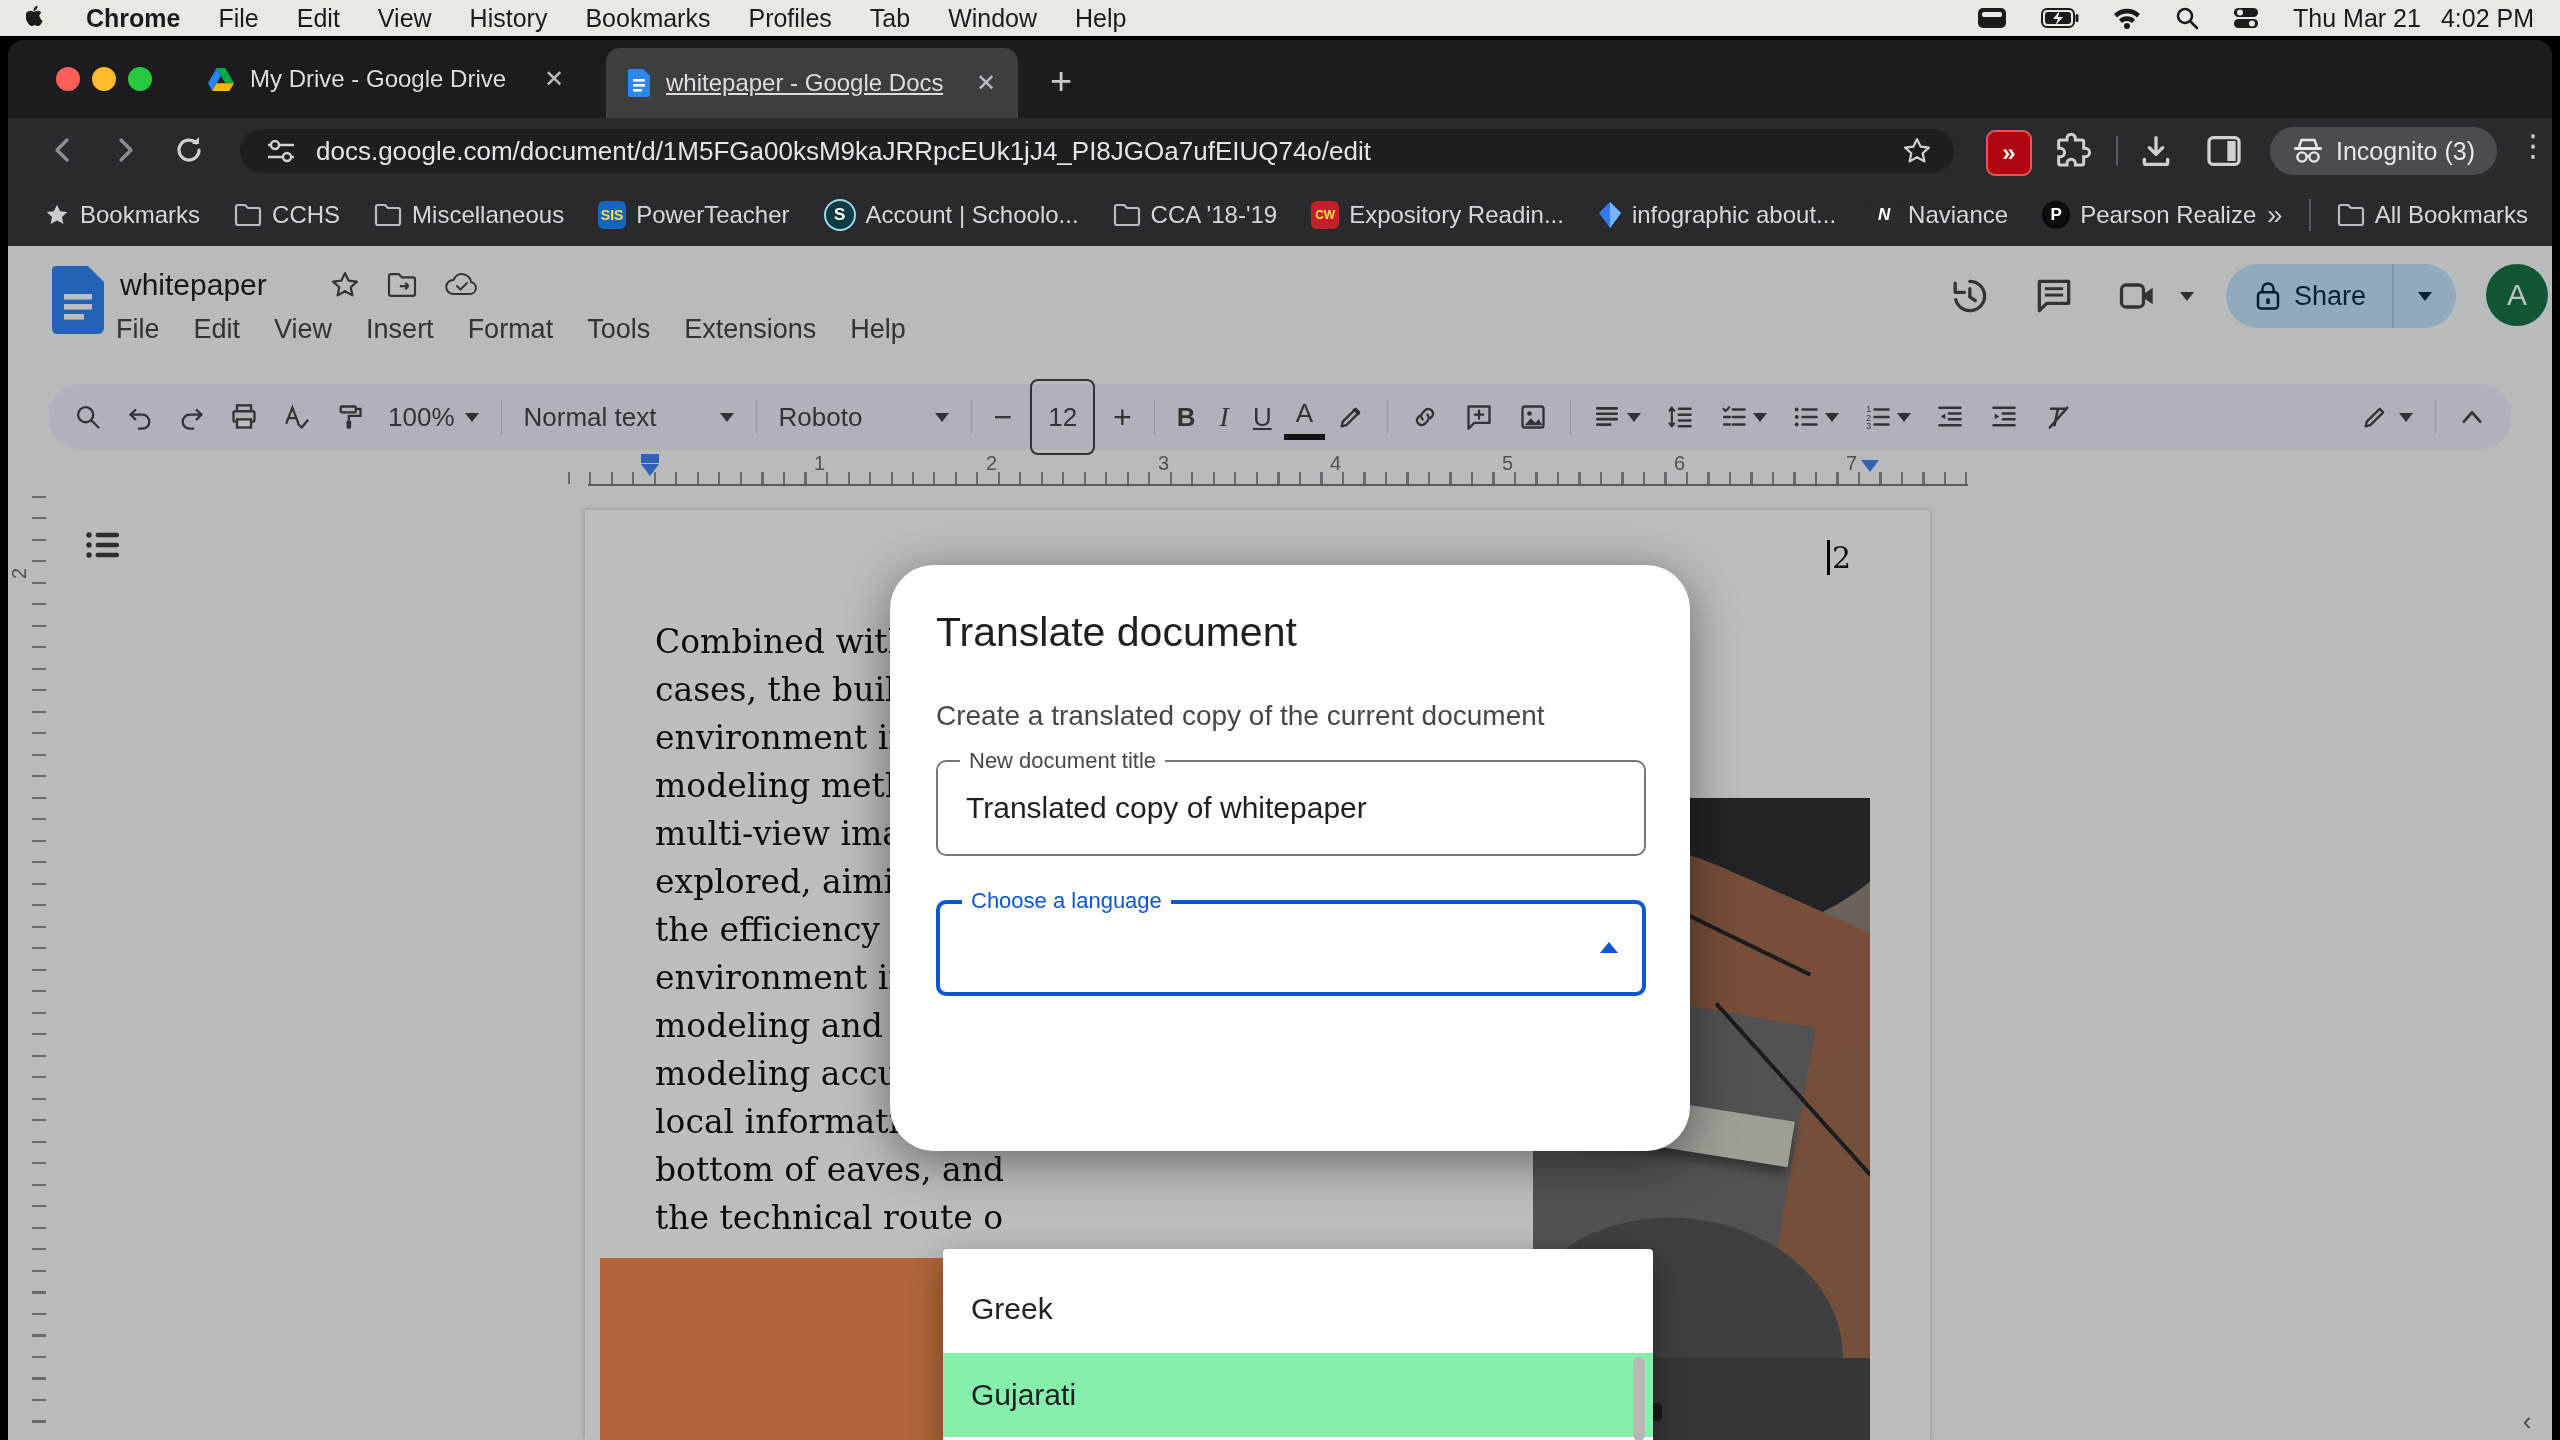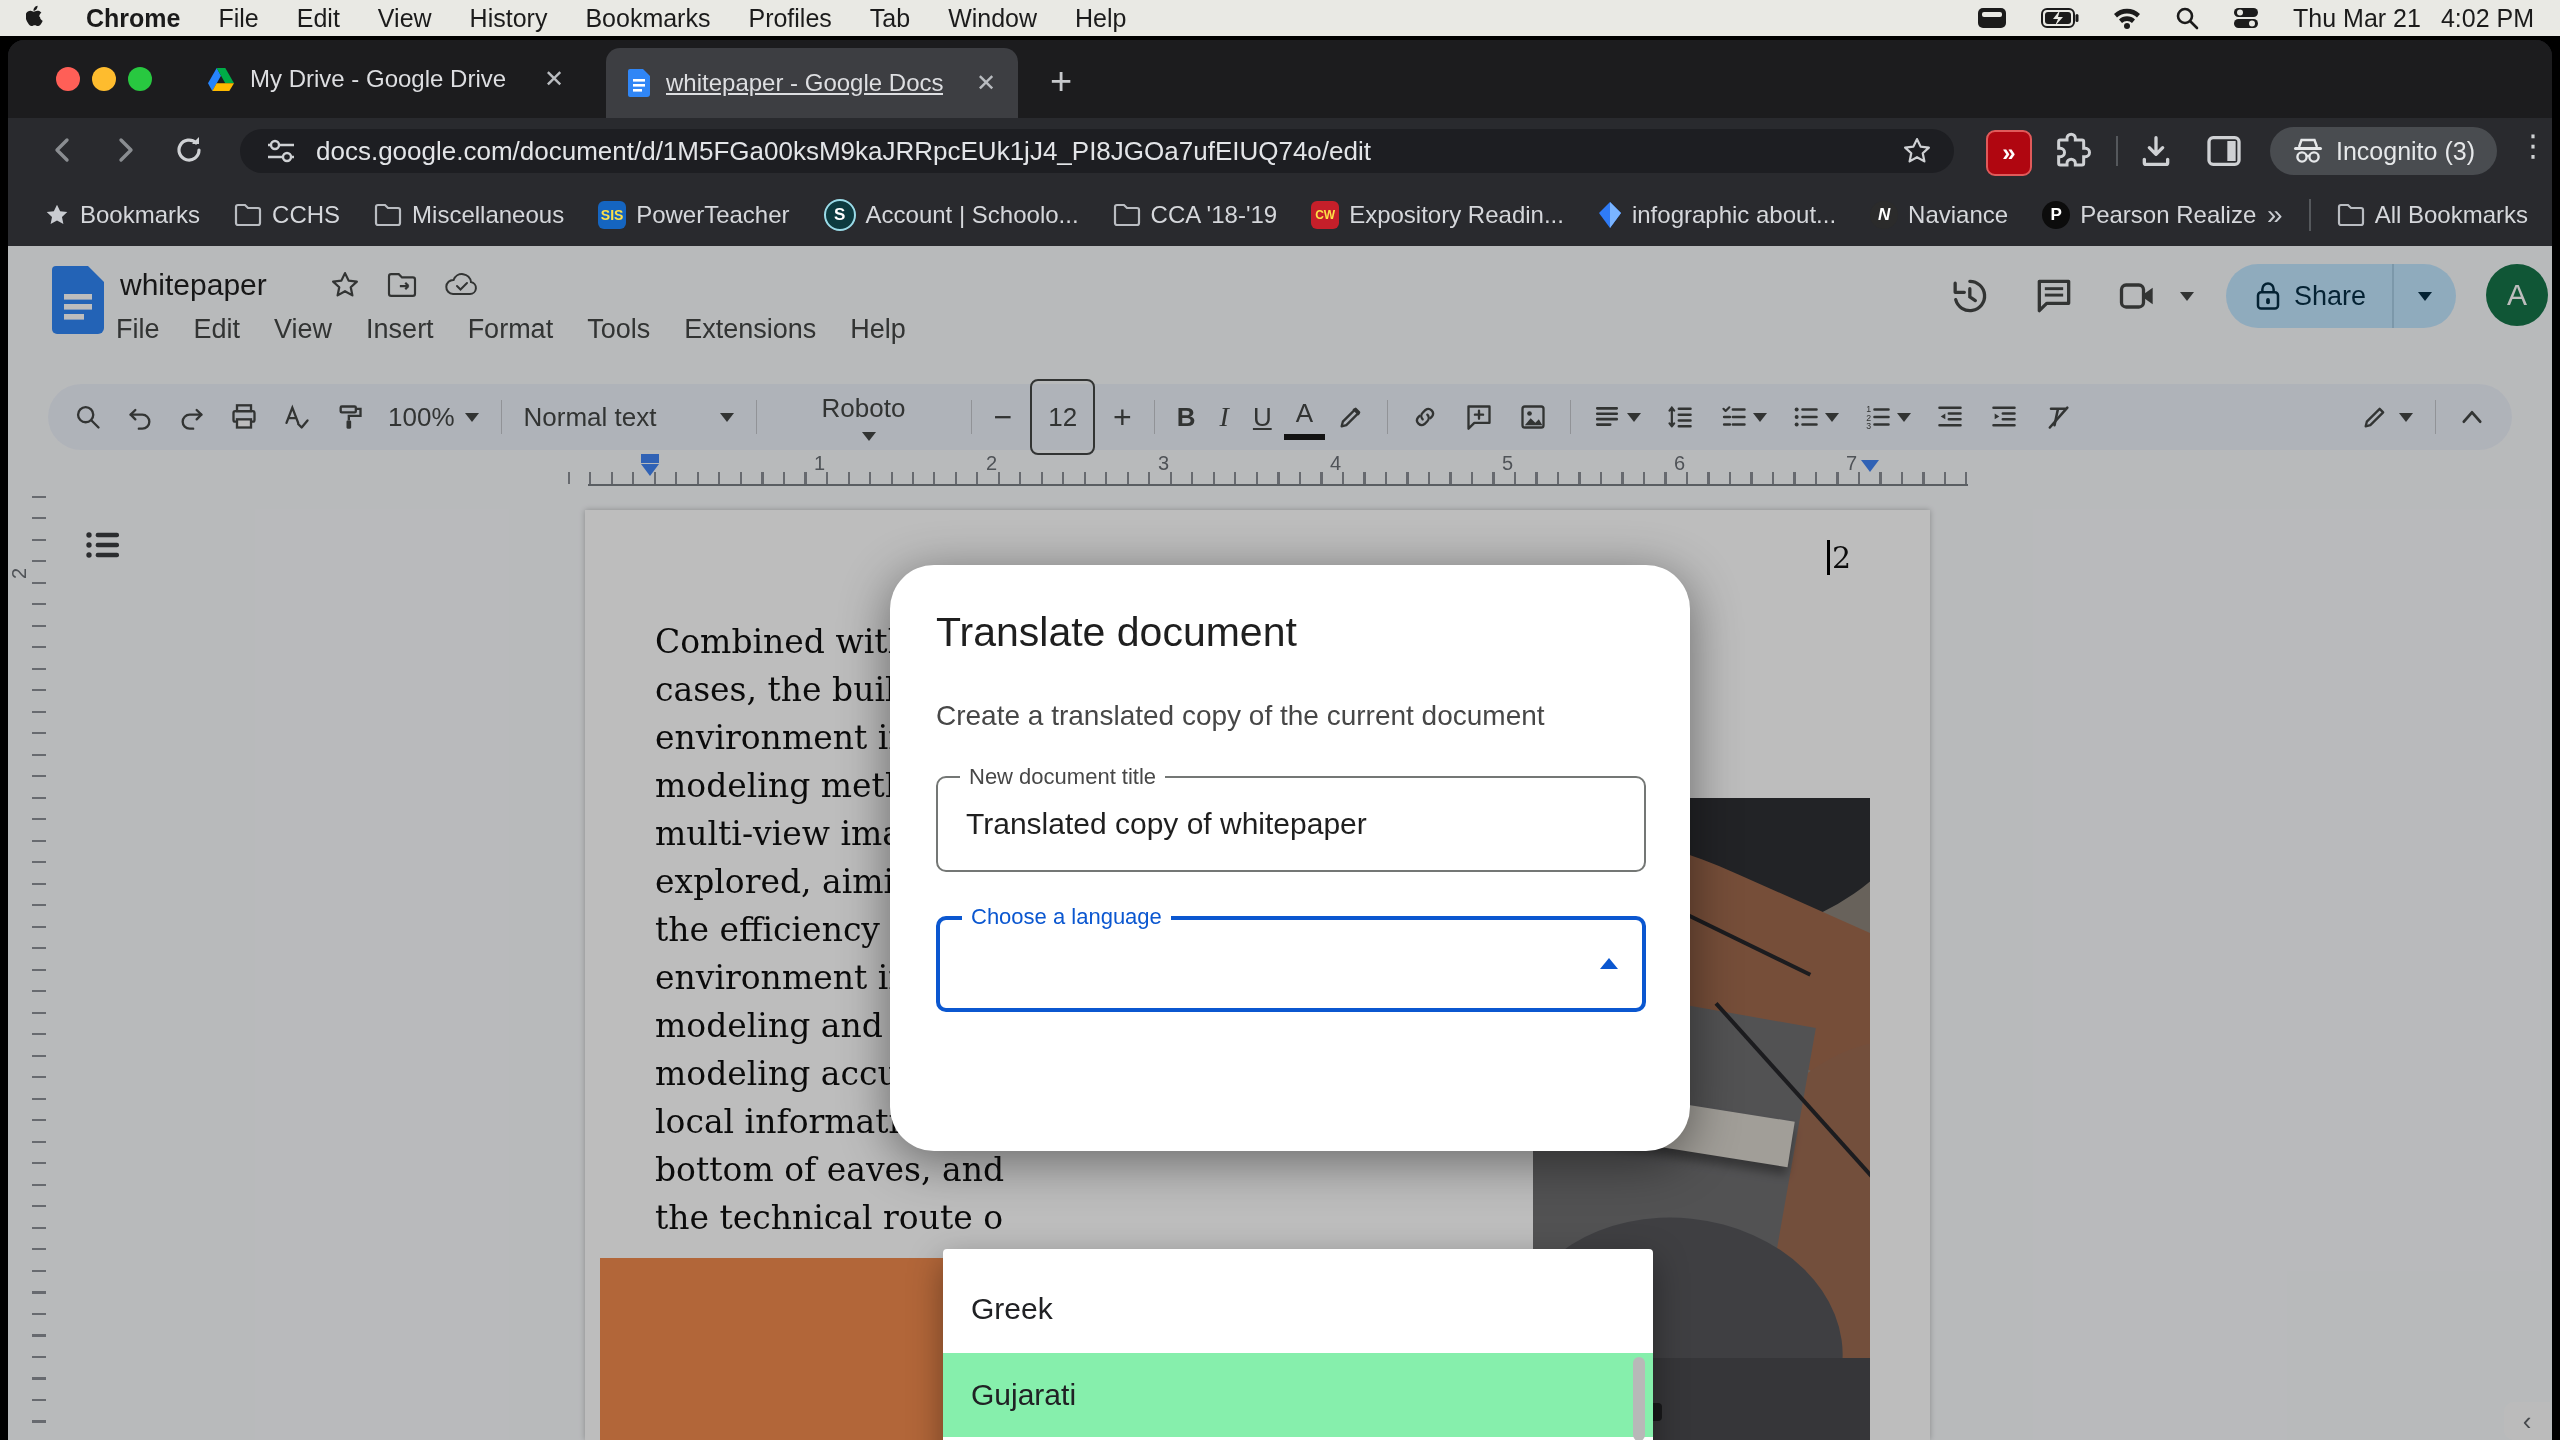--- a/index.html
+++ b/index.html
@@ -74,21 +74,21 @@
   
   #scrim{position:absolute;left:0;top:0;width:2544px;height:1194px;background:rgba(0,0,0,0.26);z-index:5;}
 
   
   #dialog{position:absolute;left:882px;top:319px;width:800px;height:586px;background:#fff;
           border-radius:44px;box-shadow:0 10px 50px rgba(0,0,0,.45);z-index:10;
           padding:44px 44px 0 46px;box-sizing:border-box;}
   #dlg-title{font-size:41px;color:#1f1f1f;}
   #dlg-sub{font-size:28px;color:#474747;margin-top:44px;}
   .field{position:relative;width:710px;height:96px;border:2px solid #747775;border-radius:10px;
-         box-sizing:border-box;margin-top:44px;}
+         box-sizing:border-box;margin-top:28px;}
   .field .flabel{position:absolute;left:22px;top:-14px;background:#fff;padding:0 9px;
          font-size:22px;color:#474747;white-space:nowrap;}
   .field .fvalue{position:absolute;left:28px;top:50%;transform:translateY(-50%);
          font-size:30px;color:#1f1f1f;white-space:nowrap;}
   #field-lang{border:4px solid #0b57d0;margin-top:44px;}
   #field-lang .flabel{color:#0b57d0;top:-16px;}
   #field-lang .caretbox{position:absolute;right:24px;top:50%;transform:translateY(-50%);}
 
   
   #langmenu{position:absolute;left:935px;top:1003px;width:710px;height:388px;background:#fff;
@@ -453,21 +453,21 @@
         <span class="ti">
             <span>100%</span>
             <span class="caret-d"></span>
           </span>
         <span class="tsep"></span>
         <span class="ti" style="min-width:210px;justify-content:space-between;">
             <span>Normal text</span>
             <span class="caret-d"></span>
           </span>
         <span class="tsep"></span>
-        <span class="ti" style="min-width:170px;justify-content:space-between;flex-direction:column;">
+        <span class="ti" style="min-width:170px;justify-content:space-between;">
             <span>Roboto</span>
             <span class="caret-d"></span>
           </span>
         <span class="tsep"></span>
         <span class="ti" style="font-size:32px;">−</span>
         <span class="ti" style="border:2px solid #444746;border-radius:8px;height:40px;padding:16px 16px;margin:0 6px;">
             <span>12</span>
           </span>
         <span class="ti" style="font-size:32px;">+</span>
         <span class="tsep"></span>

